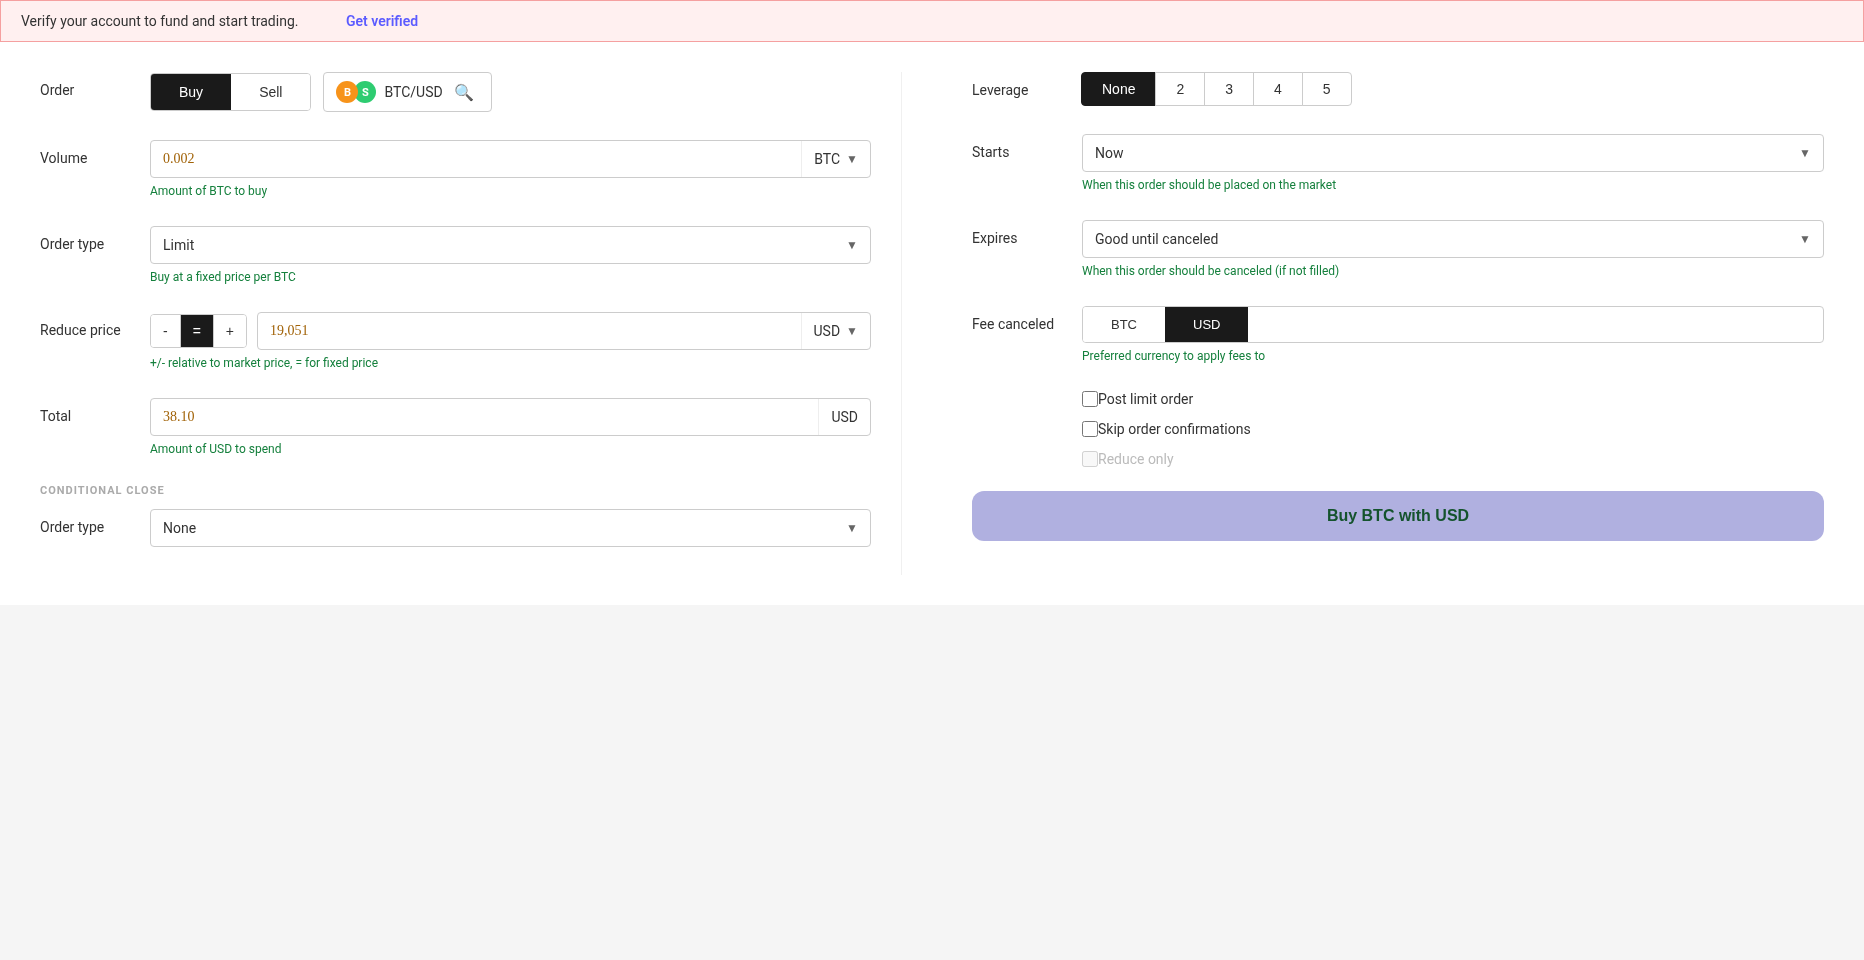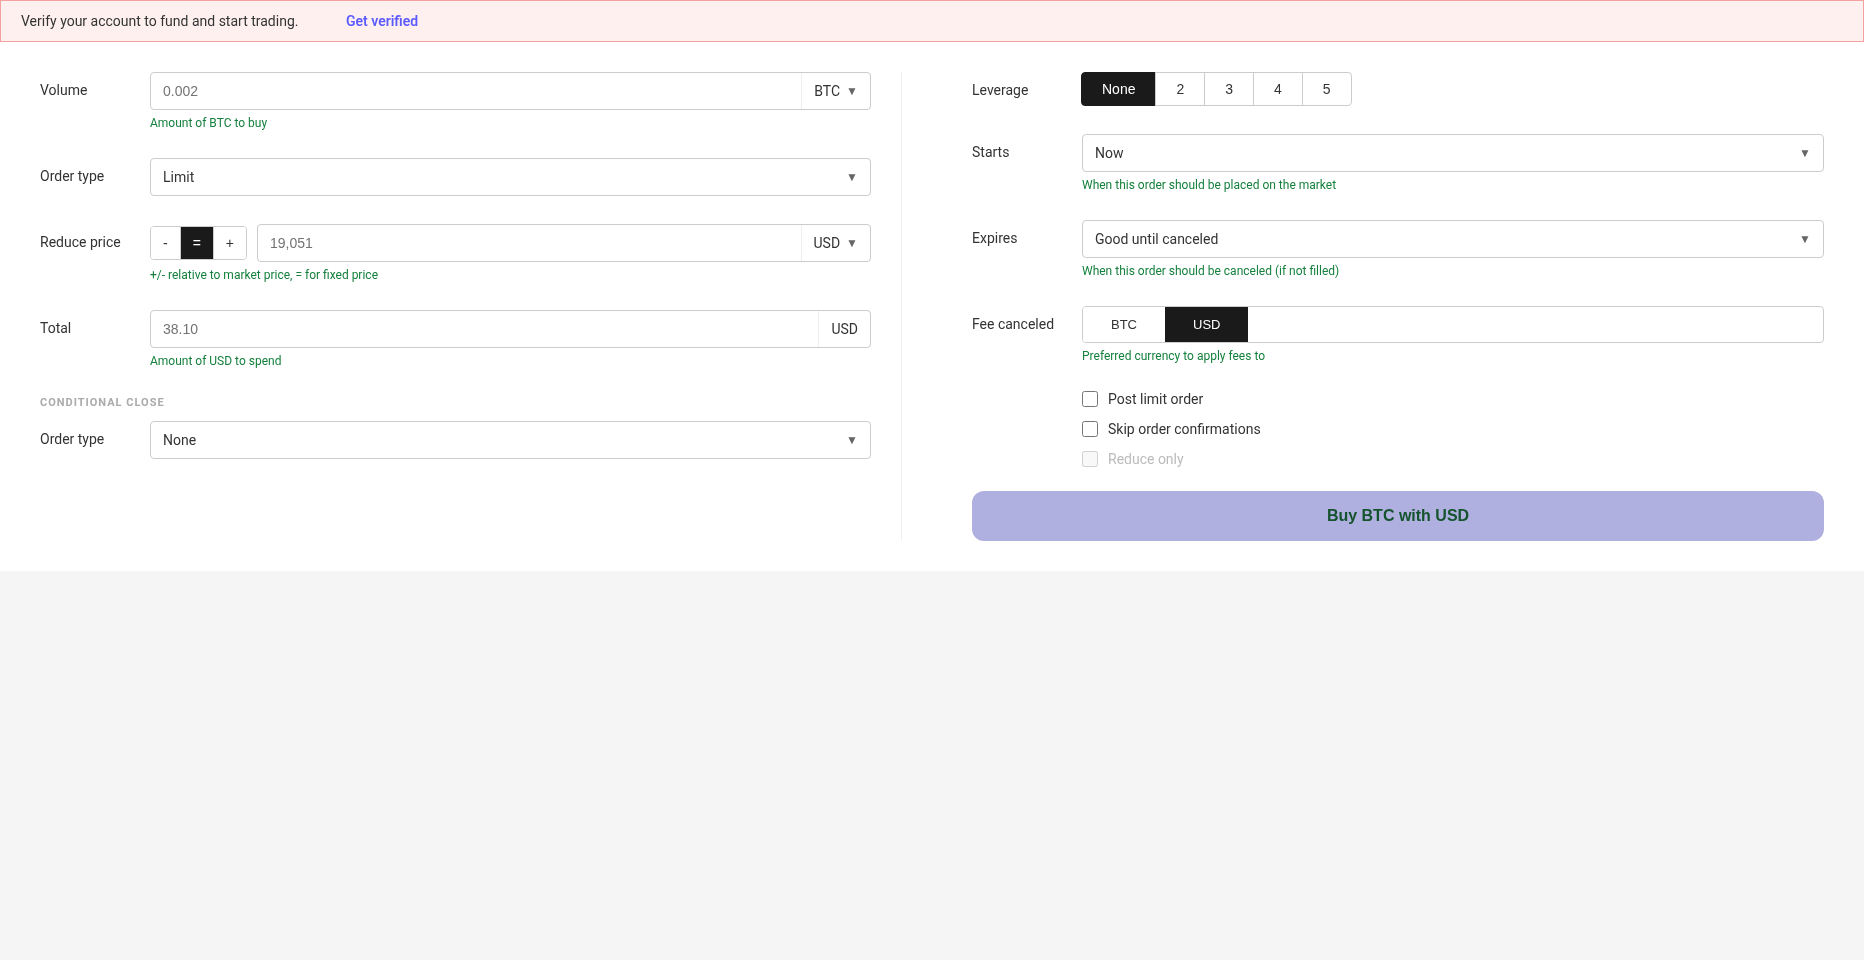--- a/index.html
+++ b/index.html
@@ -175,21 +175,22 @@
       background: #fff;
     }
 
     .input-group input {
       flex: 1;
       border: none;
       outline: none;
       padding: 10px 12px;
       font-size: 14px;
       background: transparent;
-      color: #737373;
+      color: #a16207;
+      font-family: Liberation Serif, serif;
     }
 
     .input-suffix {
       padding: 10px 12px;
       color: #333;
       font-size: 14px;
       display: flex;
       align-items: center;
       gap: 6px;
       border-left: 1px solid #eee;
@@ -275,21 +276,20 @@
 
     .fee-usd {
       background: #1a1a1a;
       color: #fff;
     }
 
     
     .checkbox-row {
       display: flex;
       align-items: flex-start;
-      gap: 10px;
       margin-bottom: 14px;
     }
 
     .checkbox-row input[type="checkbox"] {
       width: 16px;
       height: 16px;
       cursor: pointer;
     }
 
     .checkbox-label {
@@ -341,20 +341,37 @@
 <div class="alert-banner">
   <span>Verify your account to fund and start trading.</span>
   &nbsp;
   <a class="get-verified" href="#">Get verified</a>
 </div>
 
 <div class="main-form">
 
   <div class="left-col">
 
+    <div class="form-row">
+      <div class="form-label">Order</div>
+      <div class="form-content" style="display:flex; align-items:center; gap:12px;">
+        <div class="buy-sell-toggle">
+          <button class="btn-buy">Buy</button>
+          <button class="btn-sell">Sell</button>
+        </div>
+        <div class="pair-selector">
+          <div class="pair-icons">
+            <div class="icon-btc">B</div>
+            <div class="icon-usd">S</div>
+          </div>
+          <span class="pair-name">BTC/USD</span>
+          <button class="search-icon-btn">🔍</button>
+        </div>
+      </div>
+    </div>
 
     <div class="form-row">
       <div class="form-label">Volume</div>
       <div class="form-content">
         <div class="input-group">
           <input type="text" value="0.002" style="">
           <div class="input-suffix">
             <span>BTC</span>
             <span class="chevron">▼</span>
           </div>
@@ -363,20 +380,21 @@
       </div>
     </div>
 
     <div class="form-row">
       <div class="form-label">Order type</div>
       <div class="form-content">
         <div class="select-group">
           <span>Limit</span>
           <span class="chevron">▼</span>
         </div>
+        <div class="helper-text">Buy at a fixed price per BTC</div>
       </div>
     </div>
 
     <div class="form-row">
       <div class="form-label">Reduce price</div>
       <div class="form-content">
         <div class="limit-price-control">
           <div class="modifier-btns">
             <button>-</button>
             <button class="btn-equal">=</button>

